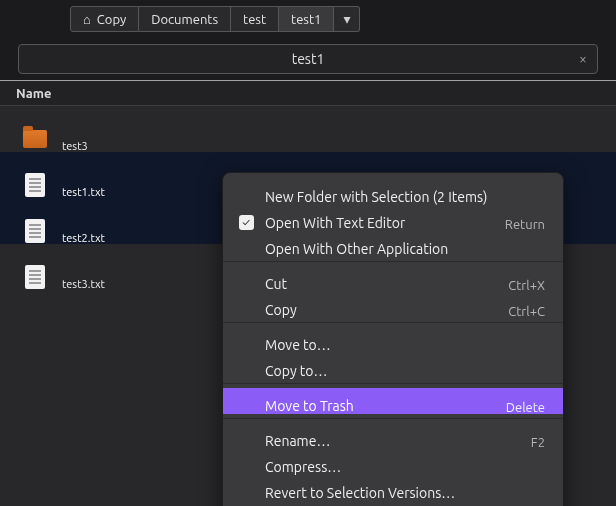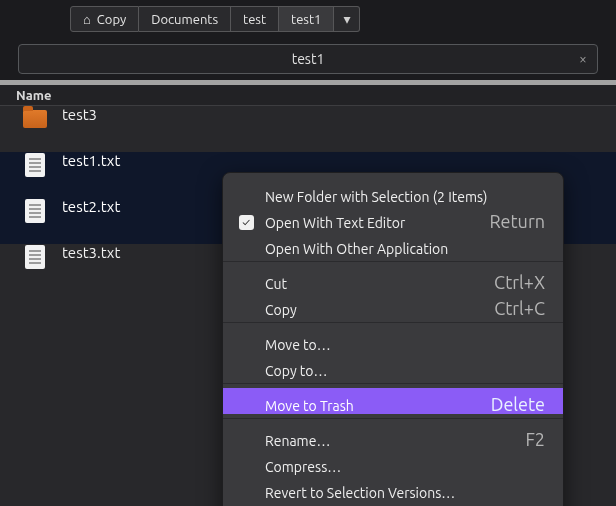--- a/index.html
+++ b/index.html
@@ -69,41 +69,41 @@
     top: 50%;
     transform: translateY(-50%);
     color: #9a9a9a;
     font-size: 14px;
     cursor: pointer;
   }
 
   
   .colheader {
     height: 26px;
-    border-top: 5px solid #a3a3a3;
+    border-top: 1px solid #a3a3a3;
     border-bottom: 1px solid #3d3d40;
     background: #222225;
     display: flex;
     align-items: center;
     padding-left: 16px;
     color: #d8d8d8;
     font-weight: 600;
     font-size: 13px;
   }
 
   
   .filelist { background: #28282b; }
   .row {
     height: 46px;
     display: flex;
-    align-items: flex-start;
+    align-items: flex-end;
     padding-left: 22px;
     gap: 14px;
     color: #f1f1f1;
-    font-size: 15px;
+    font-size: 11px;
     cursor: pointer;
     background: #28282b;
   }
   .row.selected { background: #0f172a; color: #ffffff; }
   .row .ficon { width: 26px; height: 26px; display: inline-flex; align-items: center; justify-content: center; }
   .filelist-rest {
     background: #28282b;
     height: 220px;
   }
 
@@ -167,21 +167,21 @@
   .mi .lead {
     position: absolute;
     left: 14px;
     width: 18px; height: 18px;
     display: inline-flex; align-items: center; justify-content: center;
     font-size: 12px;
   }
   .mi .accel {
     margin-left: auto;
     color: #b5b5b5;
-    font-size: 18px;
+    font-size: 13px;
   }
   .mi.hl { background: #8b5cf6; color: #ffffff; }
   .mi.hl .accel { color: #eaf1ff; }
   .msep { height: 1px; margin: 4px 0; background: #2a2a2d; }
   .chkbox {
     width: 15px; height: 15px;
     border-radius: 3px;
     background: #f0f0f0;
     color: #222;
     font-size: 11px;

